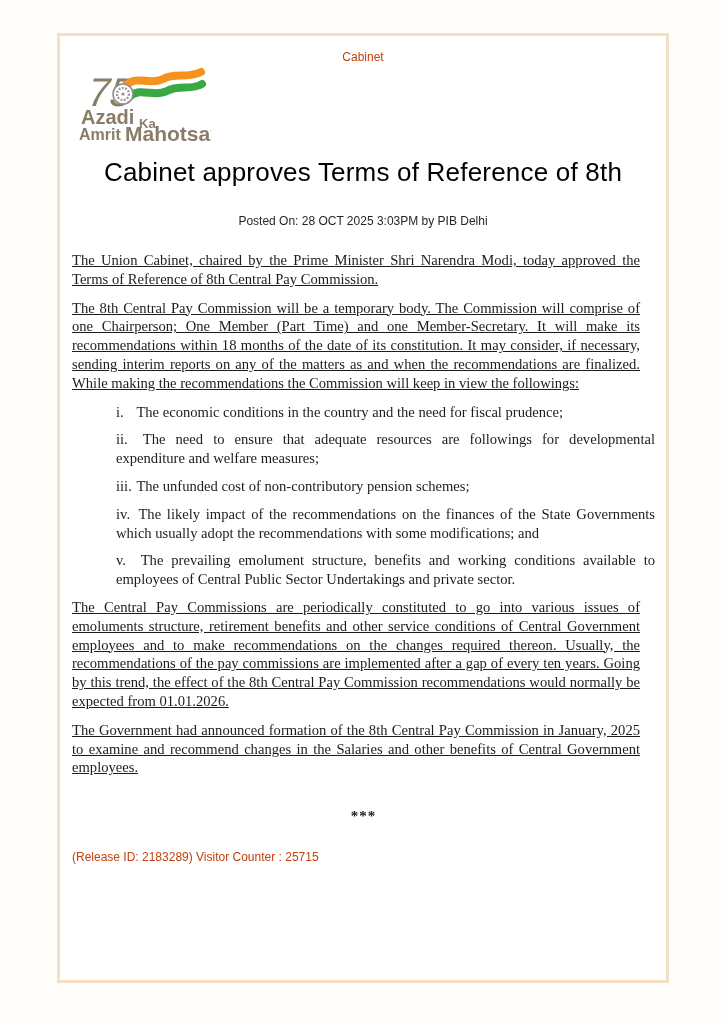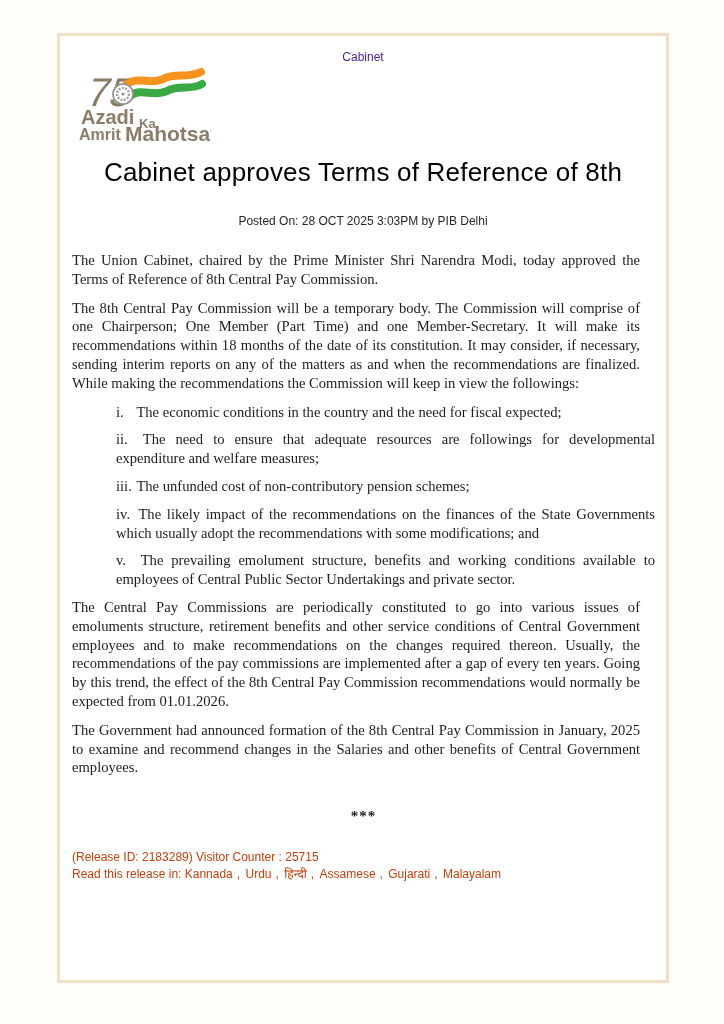--- a/index.html
+++ b/index.html
@@ -14,21 +14,21 @@
     left: 57px; top: 33px;
     width: 612px; height: 950px;
     box-sizing: border-box;
     background: #ffffff;
     border: 3px solid #f3dfc5;
   }
   .ministry {
     text-align: center;
     margin-top: 14px;
     font-size: 12px;
-    color: #4c1d95;
+    color: #c2410c;
   }
   .logo-wrap {
     margin: 2px 0 0 19px;
     width: 132px; height: 76px;
   }
   .title {
     margin-top: 14px;
     text-align: center;
     font-size: 26px;
     line-height: 33px;
@@ -43,21 +43,21 @@
     color: #262626;
   }
   .content {
     margin: 23px 11px 0 12px;
     font-family: "Liberation Serif", serif;
     font-size: 14.6px;
     line-height: 18.8px;
     color: #1c1c1c;
     text-align: justify;
   }
-  .content p { margin: 0 15px 10px 0; }
+  .content p { margin: 0 15px 10px 0; text-decoration: underline; }
   .list-item {
     margin: 0 0 9px 0;
     padding-left: 44px;
     text-align: justify;
   }
   .li-marker { display: inline-block; min-width: 17px; }
   .bg-heading { font-weight: bold; }
   .stars {
     margin-top: 30px;
     text-align: center;
@@ -108,39 +108,30 @@
   <div class="title">
     <div>Cabinet approves Terms of Reference of 8th</div>
   </div>
 
   <div class="posted">Posted On: 28 OCT 2025 3:03PM by PIB Delhi</div>
 
   <div class="content">
     <p>The Union Cabinet, chaired by the Prime Minister Shri Narendra Modi, today approved the Terms of Reference of 8th Central Pay Commission.</p>
     <p>The 8th Central Pay Commission will be a temporary body. The Commission will comprise of one Chairperson; One Member (Part Time) and one Member-Secretary.  It will make its recommendations within 18 months of the date of its constitution. It may consider, if necessary, sending interim reports on any of the matters as and when the recommendations are finalized. While making the recommendations the Commission will keep in view the followings:</p>
 
-    <div class="list-item"><span class="li-marker">i.</span> <span>The economic conditions in the country and the need for fiscal expected;</span></div>
+    <div class="list-item"><span class="li-marker">i.</span> <span>The economic conditions in the country and the need for fiscal prudence;</span></div>
     <div class="list-item"><span class="li-marker">ii.</span> <span>The need to ensure that adequate resources are followings for developmental expenditure and welfare measures;</span></div>
     <div class="list-item"><span class="li-marker">iii.</span> <span>The unfunded cost of non-contributory pension schemes;</span></div>
     <div class="list-item"><span class="li-marker">iv.</span> <span>The likely impact of the recommendations on the finances of the State Governments which usually adopt the recommendations with some modifications; and</span></div>
     <div class="list-item"><span class="li-marker">v.</span> <span>The prevailing emolument structure, benefits and working conditions available to employees of Central Public Sector Undertakings and private sector.</span></div>
 
 
     <p>The Central Pay Commissions are periodically constituted to go into various issues of emoluments structure, retirement benefits and other service conditions of Central Government employees and to make recommendations on the changes required thereon. Usually, the recommendations of the pay commissions are implemented after a gap of every ten years. Going by this trend, the effect of the 8th Central Pay Commission recommendations would normally be expected from 01.01.2026.</p>
     <p>The Government had announced formation of the 8th Central Pay Commission in January, 2025 to examine and recommend changes in the Salaries and other benefits of Central Government employees.</p>
 
     <div class="stars">***</div>
   </div>
 
   <div class="footer">
     <div>(Release ID: 2183289) Visitor Counter : 25715</div>
-    <div>
-      <span>Read this release in:</span>
-      <span class="lang">Kannada</span><span class="lang-sep">,</span>
-      <span class="lang">Urdu</span><span class="lang-sep">,</span>
-      <span class="lang">हिन्दी</span><span class="lang-sep">,</span>
-      <span class="lang">Assamese</span><span class="lang-sep">,</span>
-      <span class="lang">Gujarati</span><span class="lang-sep">,</span>
-      <span class="lang">Malayalam</span>
-    </div>
   </div>
 
 </div>
 
 </body></html>

